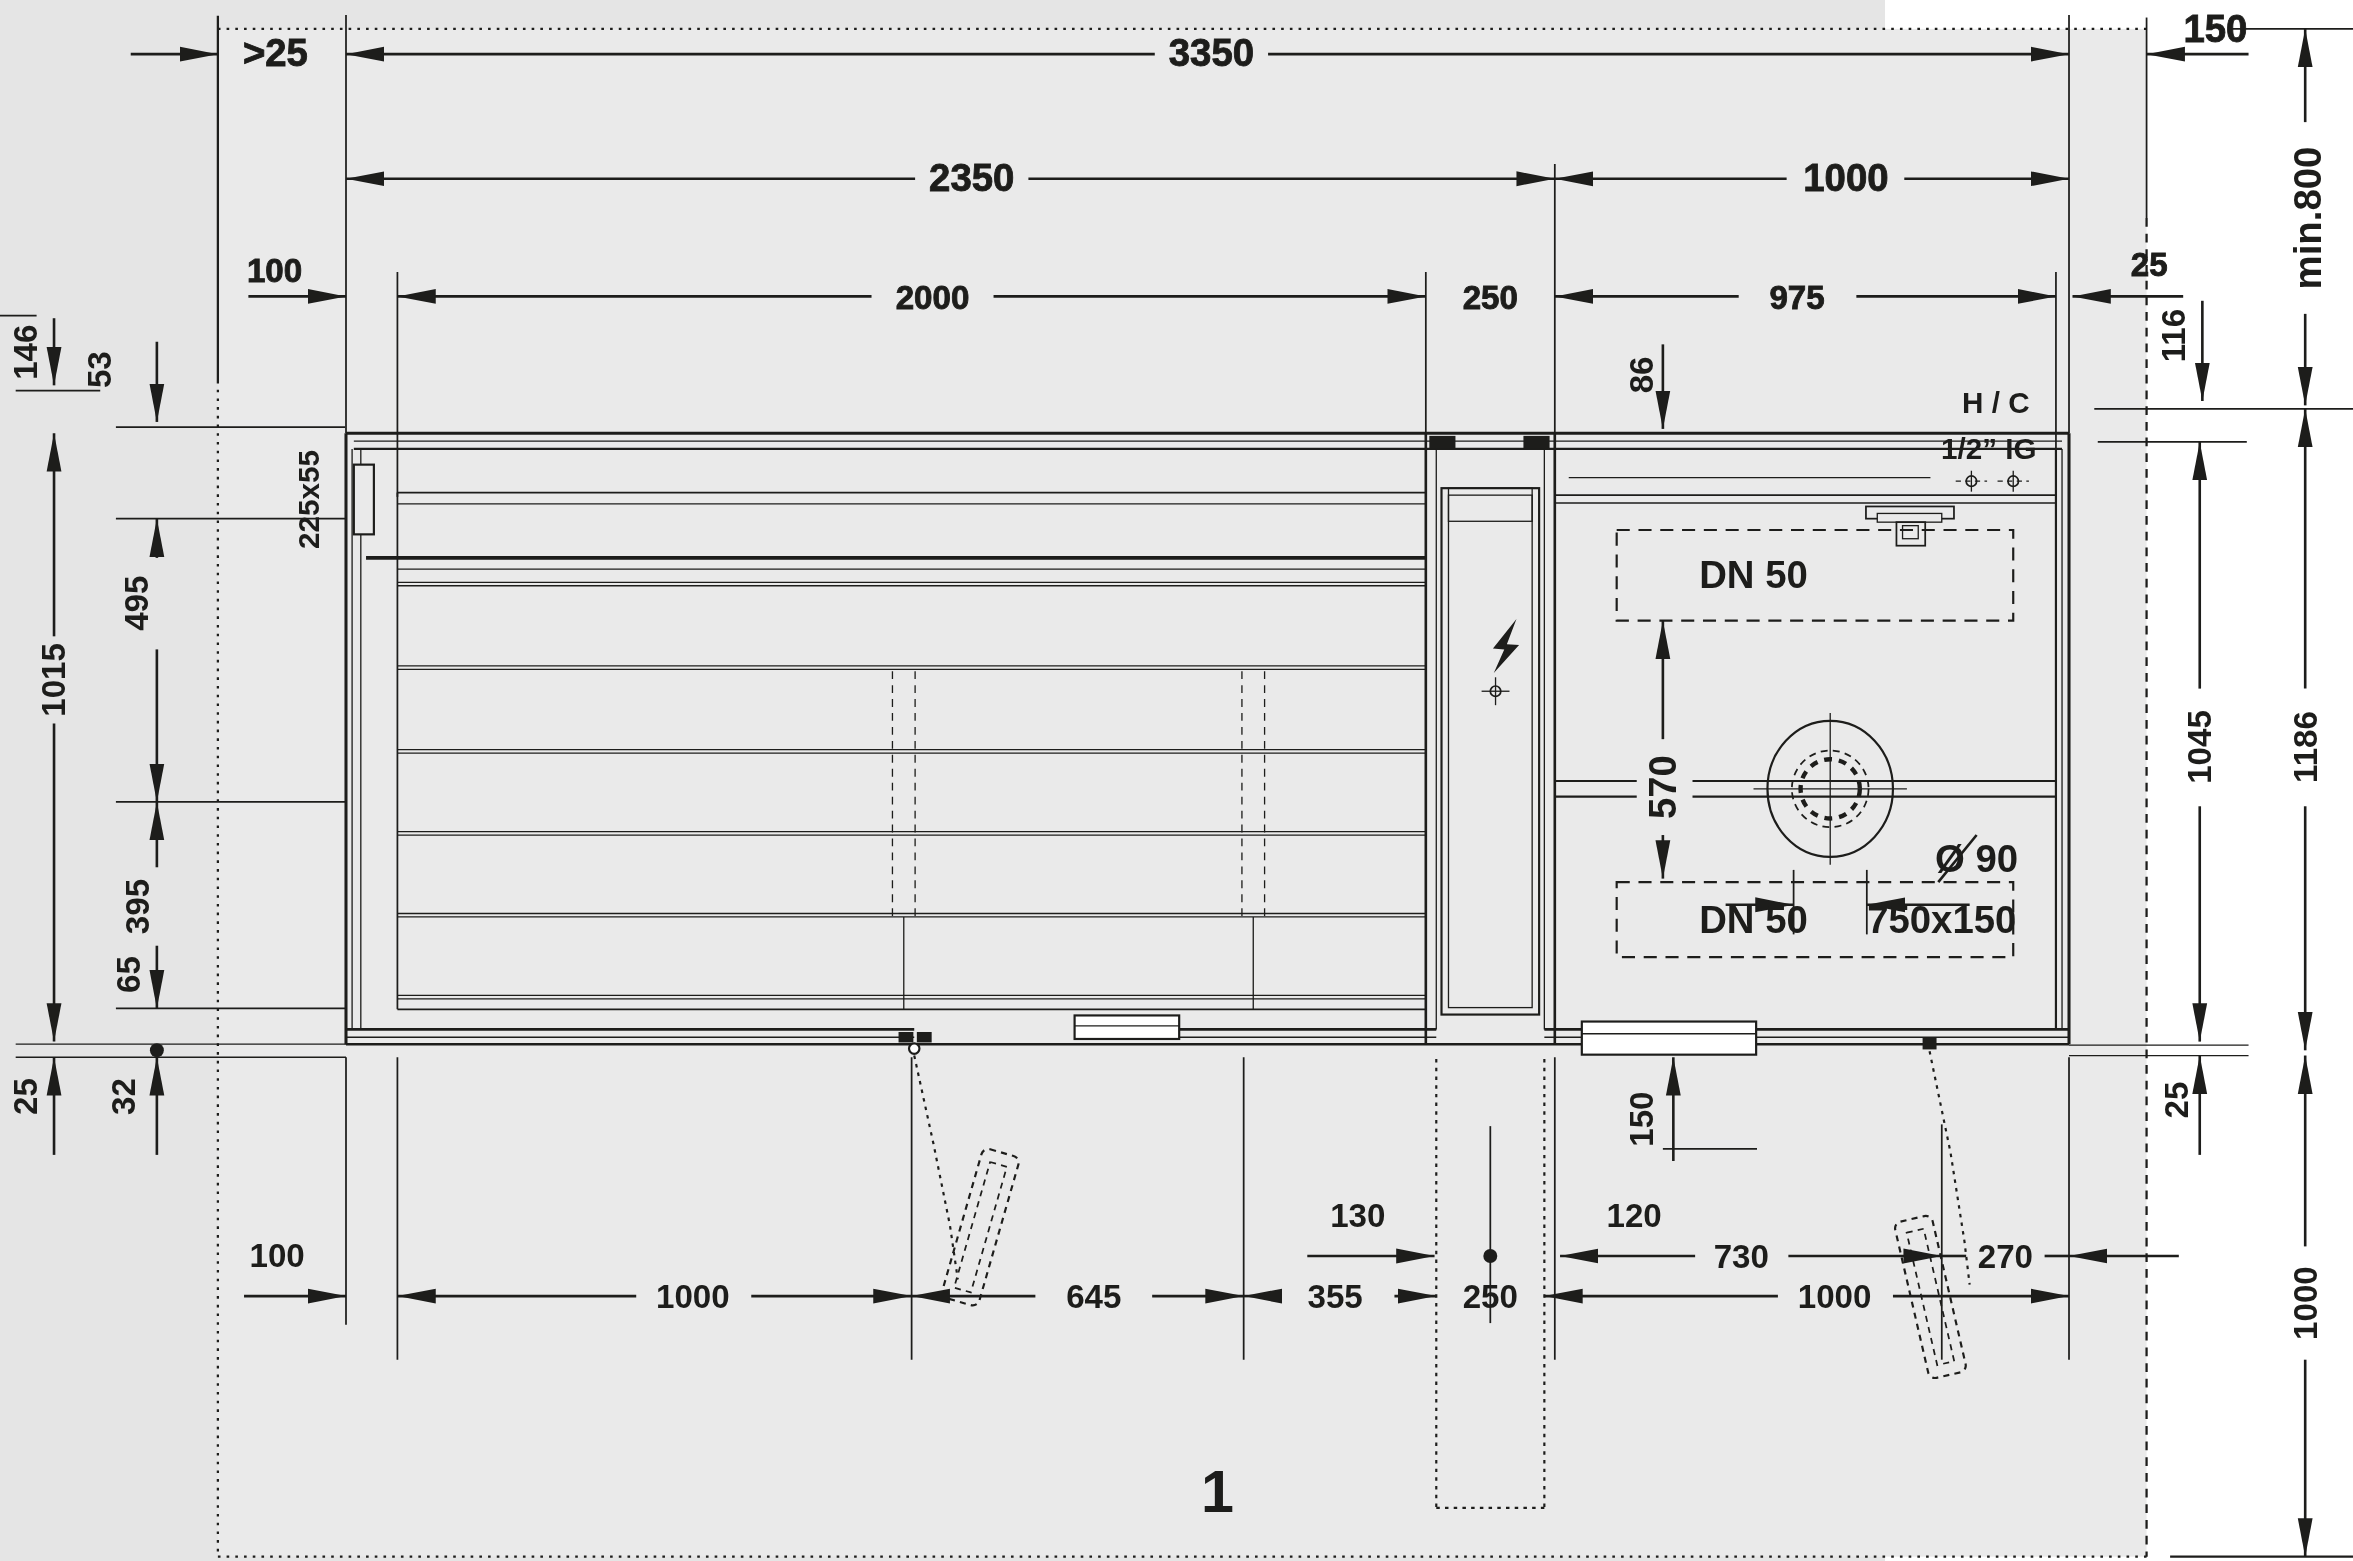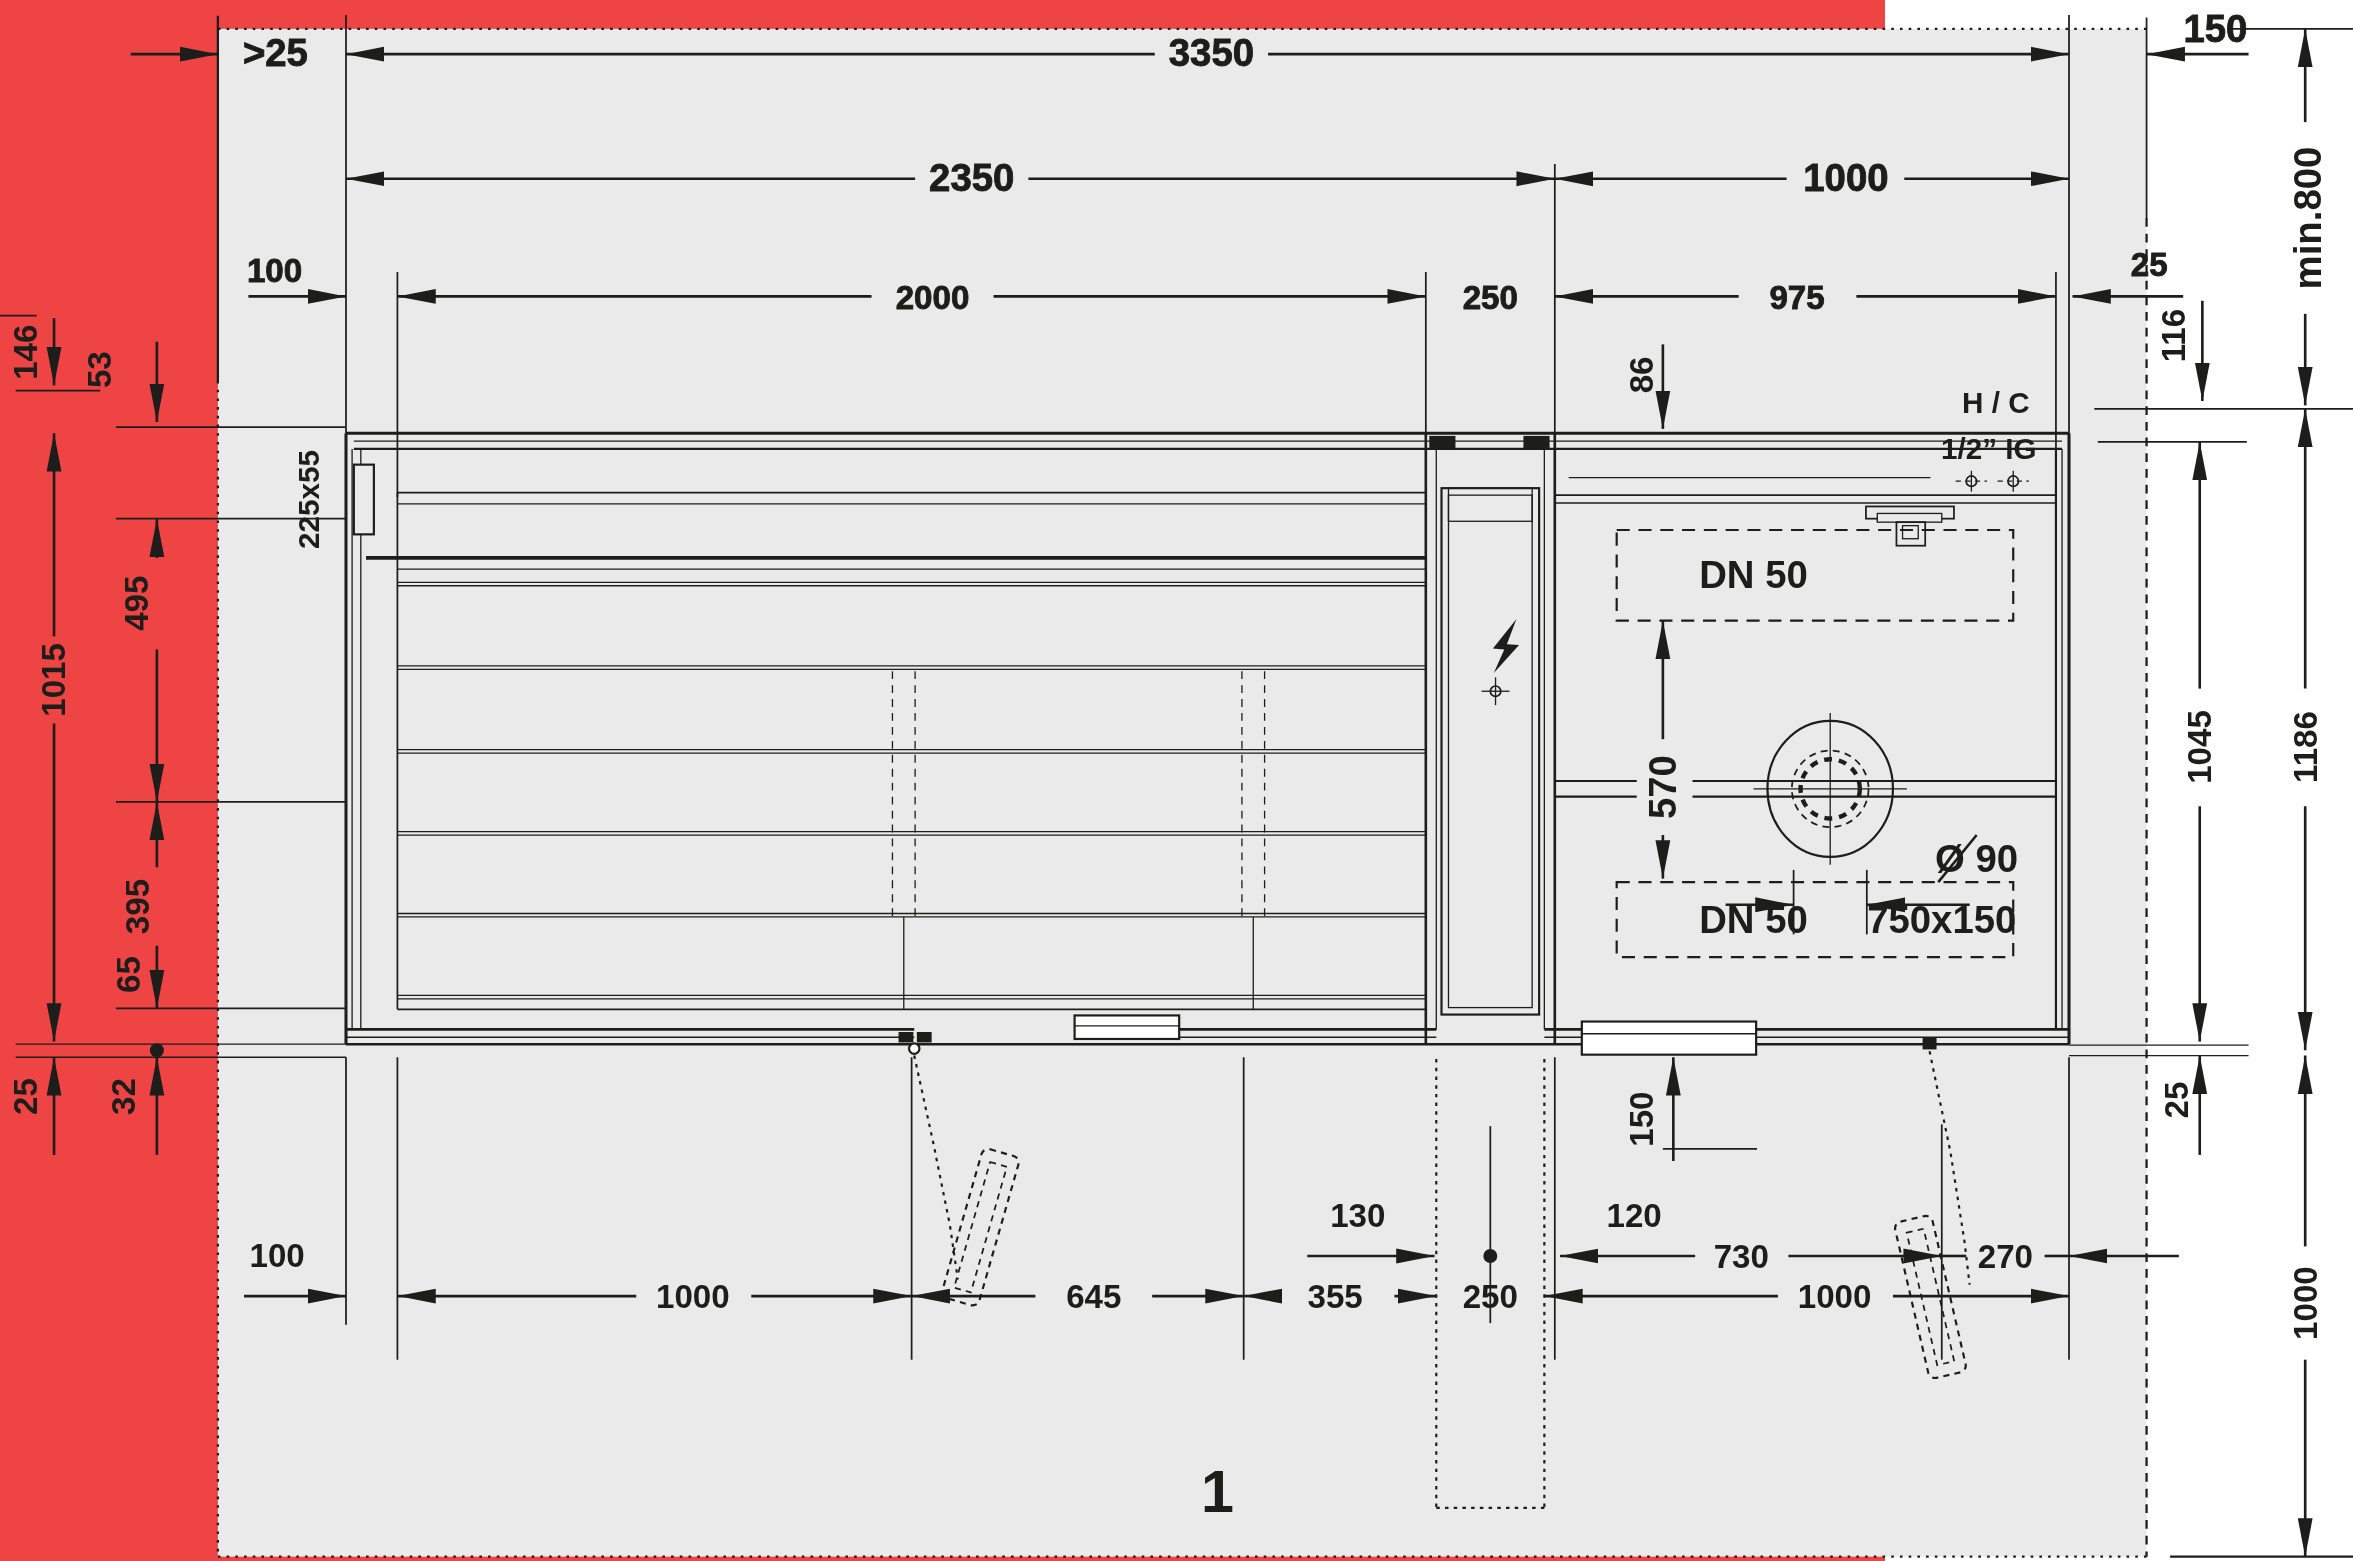--- a/index.html
+++ b/index.html
@@ -1,16 +1,16 @@
 <!DOCTYPE html>
 <html style="font-size:14px"><head>
 <meta charset="utf-8">
 <style>
   html,body{margin:0;padding:0;background:#ffffff;}
-  .stage{width:1885px;height:1562px;position:relative;background:#ef4444;text-align:right;}
+  .stage{width:1885px;height:1562px;position:relative;background:#e5e5e5;text-align:right;}
   svg{display:block;font-family:"Liberation Sans","DejaVu Sans",sans-serif;}
   .ln{stroke:#1d1d1b;fill:none;}
   .dim{font-weight:bold;font-size:38px;fill:#1d1d1b;text-anchor:middle;}
   .dim-sm{font-weight:bold;font-size:34px;fill:#1d1d1b;text-anchor:middle;}
   .dim-lg{font-weight:bold;font-size:44px;fill:#1d1d1b;text-anchor:middle;}
   .fig{font-weight:bold;font-size:68px;fill:#1d1d1b;text-anchor:middle;}
 </style>
 </head>
 <body>
 

